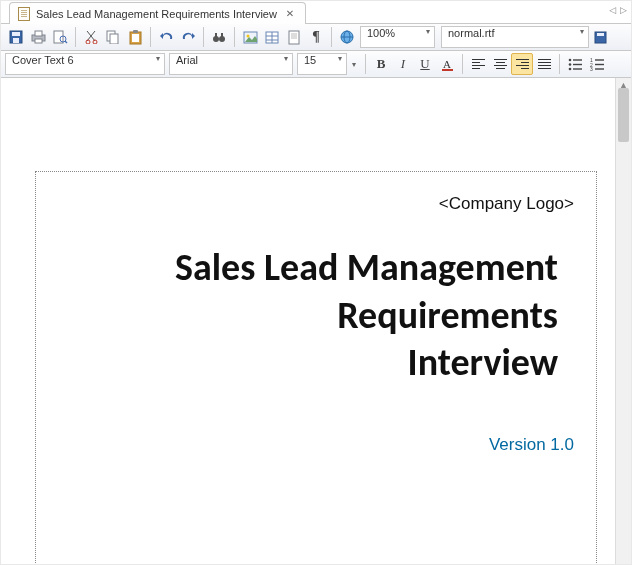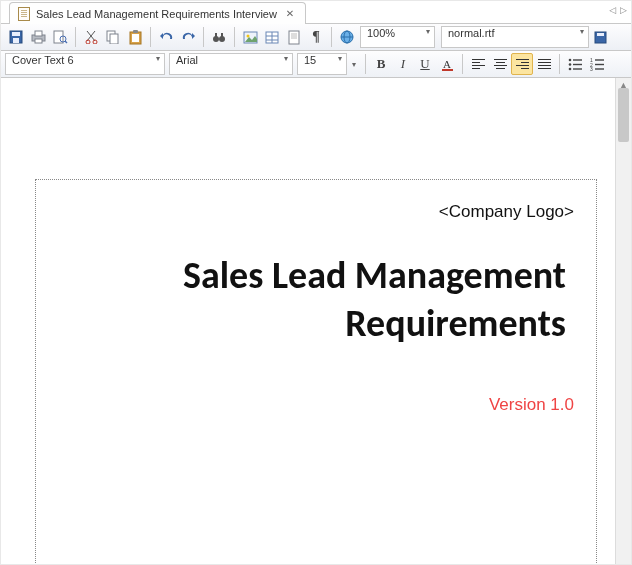--- a/index.html
+++ b/index.html
@@ -73,21 +73,21 @@
     background:#f1f1f1; border-left:1px solid #dcdcdc;
   }
   .vscroll .thumb{
     position:absolute; left:2px; right:2px; top:10px; height:54px;
     background:#c8c8c8; border-radius:2px;
   }
   .vscroll .arr{position:absolute;left:0;right:0;height:14px;display:flex;align-items:center;justify-content:center;color:#888;font-size:9px;}
   .vscroll .arr.up{top:0;}
   .page-surface{
     position:absolute; left:0; right:16px; top:0; bottom:0;
-    padding:16px 0 0 34px;
+    padding:8px 0 0 34px;
   }
   .page {
     margin-top:85px;
     width:562px;
     border:1px dotted #888;
     border-bottom:none;
     min-height:430px;
     background:#fff;
     padding:22px 22px 0 54px;
   }
@@ -98,27 +98,27 @@
     color:#111;
     margin-bottom:30px;
   }
   .doc-title{
     font-family:Calibri,"Segoe UI",Arial,sans-serif;
     font-size:38px;
     font-weight:700;
     color:#111;
     text-align:right;
     line-height:1.25;
-    margin:0 8px 48px 0;
+    margin:0 16px 48px 0;
   }
   .version{
     font-family:Arial,sans-serif;
     font-size:17px;
     text-align:right;
-    color:#ef4444;
+    color:#0369a1;
   }
   svg{display:block;}
 </style>
 </head>
 <body>
 
 <div class="tab-strip">
   <div class="tab">
     <span class="doc-ic"></span>
     <span>Sales Lead Management Requirements Interview</span>
@@ -333,20 +333,21 @@
   </div>
 </div>
 
 <div class="workspace">
   <div class="page-surface">
     <div class="page">
       <div class="logo-ph">&lt;Company Logo&gt;</div>
       <h1 class="doc-title">
         <span>Sales Lead Management</span><br>
         <span>Requirements</span><br>
+        <span>Interview</span>
       </h1>
       <div class="version">Version  1.0</div>
     </div>
   </div>
   <div class="vscroll">
     <div class="arr up">▲</div>
     <div class="thumb"></div>
   </div>
 </div>
 

